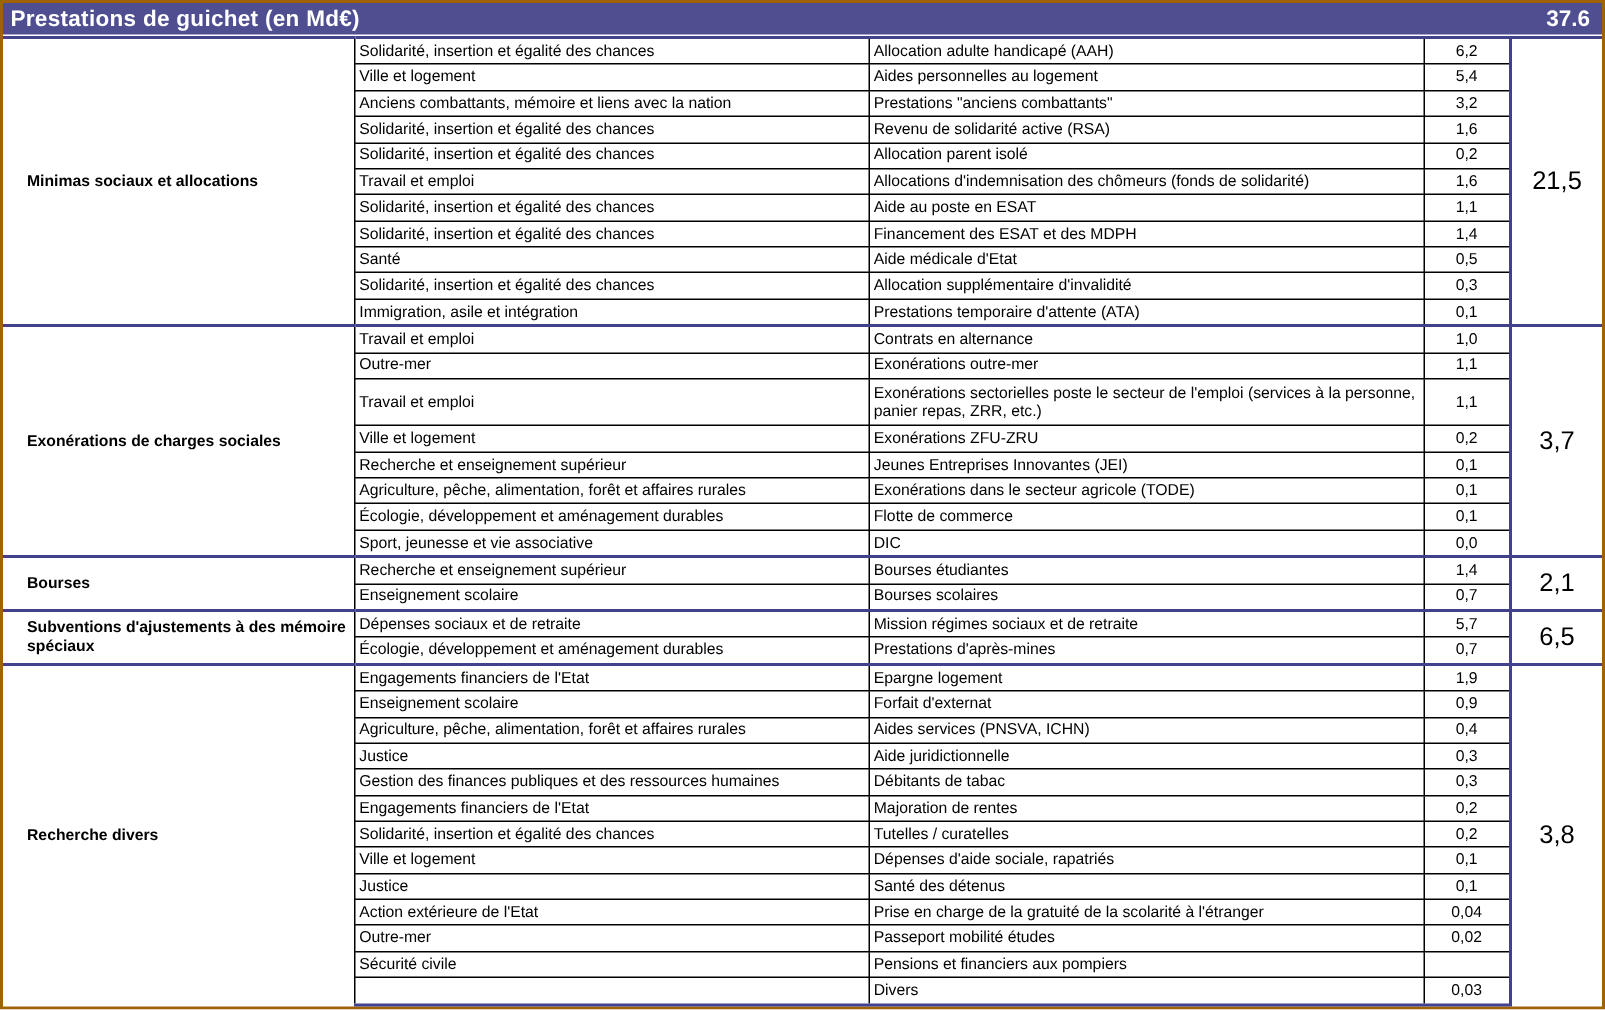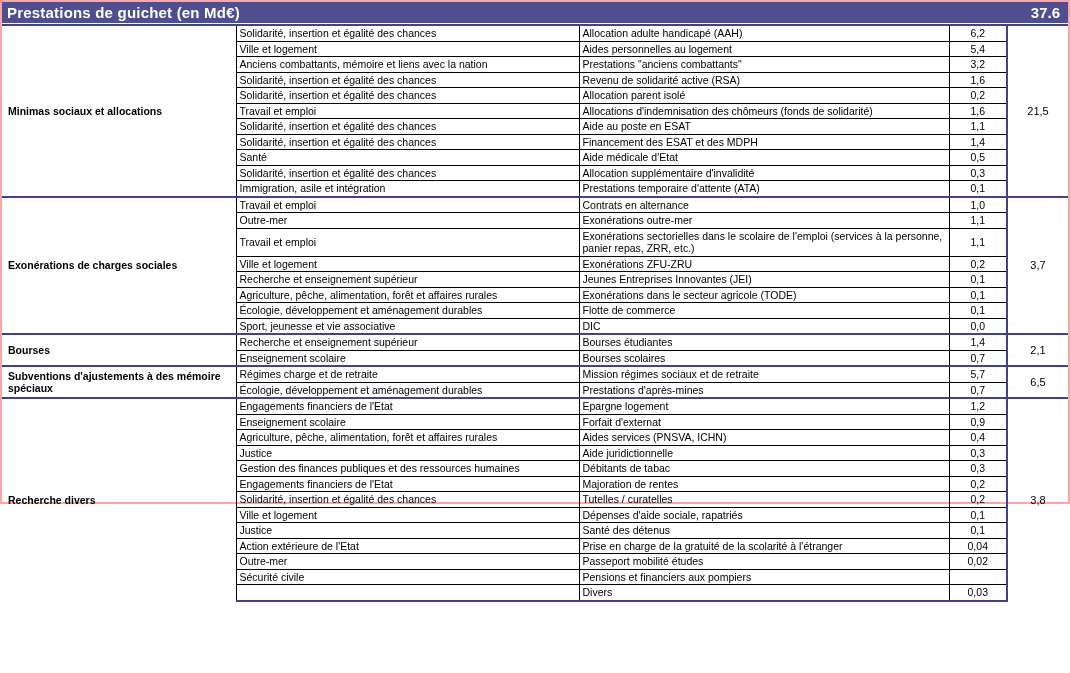--- a/index.html
+++ b/index.html
@@ -6,24 +6,25 @@
   html, body { margin: 0; padding: 0; }
   body {
     width: 1070px;
     height: 673px;
     background: #ffffff;
     font-family: "Liberation Sans", sans-serif;
     overflow: hidden;
   }
   .page {
     width: 1070px;
-    height: 504px;
-    border: 2px solid #fca5a5;
+    height: 673px;
+    border: 2px solid #a16207;
     display: flex;
     flex-direction: column;
+    justify-content: center;
   }
   .header {
     height: 22px;
     min-height: 22px;
     background: #4e4e91;
     color: #ffffff;
     display: flex;
     justify-content: space-between;
     align-items: center;
     padding: 0 8px 0 5px;
@@ -43,39 +44,39 @@
     line-height: 12.5px;
     padding: 1px 3px;
     height: 15.5px;
     overflow: hidden;
     color: #000000;
   }
   td.category {
     font-weight: bold;
     vertical-align: middle;
     border-right: 1px solid #000000;
-    padding-left: 6px;
+    padding-left: 16px;
     font-size: 10.5px;
   }
   td.mission, td.item {
     border: 1px solid #000000;
     vertical-align: middle;
     text-align: left;
   }
   td.value {
     border: 1px solid #000000;
     vertical-align: middle;
     text-align: center;
     margin-top: 20px;
   }
   td.subtotal {
     border-left: 2px solid #41418c;
     vertical-align: middle;
     text-align: center;
-    font-size: 11px;
+    font-size: 17px;
   }
   tr.sec-start td { border-top: 2px solid #41418c; }
   tr:last-child td { border-bottom: 2px solid #41418c; }
 </style>
 </head>
 <body>
 
 <div class="page">
   <div class="header">
     <span class="title">Prestations de guichet (en Md€)</span>
@@ -154,21 +155,21 @@
           <td class="value">1,0</td>
           <td class="subtotal" rowspan="8">3,7</td>
         </tr>
         <tr>
           <td class="mission">Outre-mer</td>
           <td class="item">Exonérations outre-mer</td>
           <td class="value">1,1</td>
         </tr>
         <tr>
           <td class="mission">Travail et emploi</td>
-          <td class="item">Exonérations sectorielles dans le scolaire de l'emploi (services à la personne, panier repas, ZRR, etc.)</td>
+          <td class="item">Exonérations sectorielles poste le secteur de l'emploi (services à la personne, panier repas, ZRR, etc.)</td>
           <td class="value">1,1</td>
         </tr>
         <tr>
           <td class="mission">Ville et logement</td>
           <td class="item">Exonérations ZFU-ZRU</td>
           <td class="value">0,2</td>
         </tr>
         <tr>
           <td class="mission">Recherche et enseignement supérieur</td>
           <td class="item">Jeunes Entreprises Innovantes (JEI)</td>
@@ -196,35 +197,35 @@
           <td class="value">1,4</td>
           <td class="subtotal" rowspan="2">2,1</td>
         </tr>
         <tr>
           <td class="mission">Enseignement scolaire</td>
           <td class="item">Bourses scolaires</td>
           <td class="value">0,7</td>
         </tr>
         <tr class="sec-start">
           <td class="category" rowspan="2">Subventions d'ajustements à des mémoire spéciaux</td>
-          <td class="mission">Régimes charge et de retraite</td>
+          <td class="mission">Dépenses sociaux et de retraite</td>
           <td class="item">Mission régimes sociaux et de retraite</td>
           <td class="value">5,7</td>
           <td class="subtotal" rowspan="2">6,5</td>
         </tr>
         <tr>
           <td class="mission">Écologie, développement et aménagement durables</td>
           <td class="item">Prestations d'après-mines</td>
           <td class="value">0,7</td>
         </tr>
         <tr class="sec-start">
           <td class="category" rowspan="13">Recherche divers</td>
           <td class="mission">Engagements financiers de l'Etat</td>
           <td class="item">Epargne logement</td>
-          <td class="value">1,2</td>
+          <td class="value">1,9</td>
           <td class="subtotal" rowspan="13">3,8</td>
         </tr>
         <tr>
           <td class="mission">Enseignement scolaire</td>
           <td class="item">Forfait d'externat</td>
           <td class="value">0,9</td>
         </tr>
         <tr>
           <td class="mission">Agriculture, pêche, alimentation, forêt et affaires rurales</td>
           <td class="item">Aides services (PNSVA, ICHN)</td>

